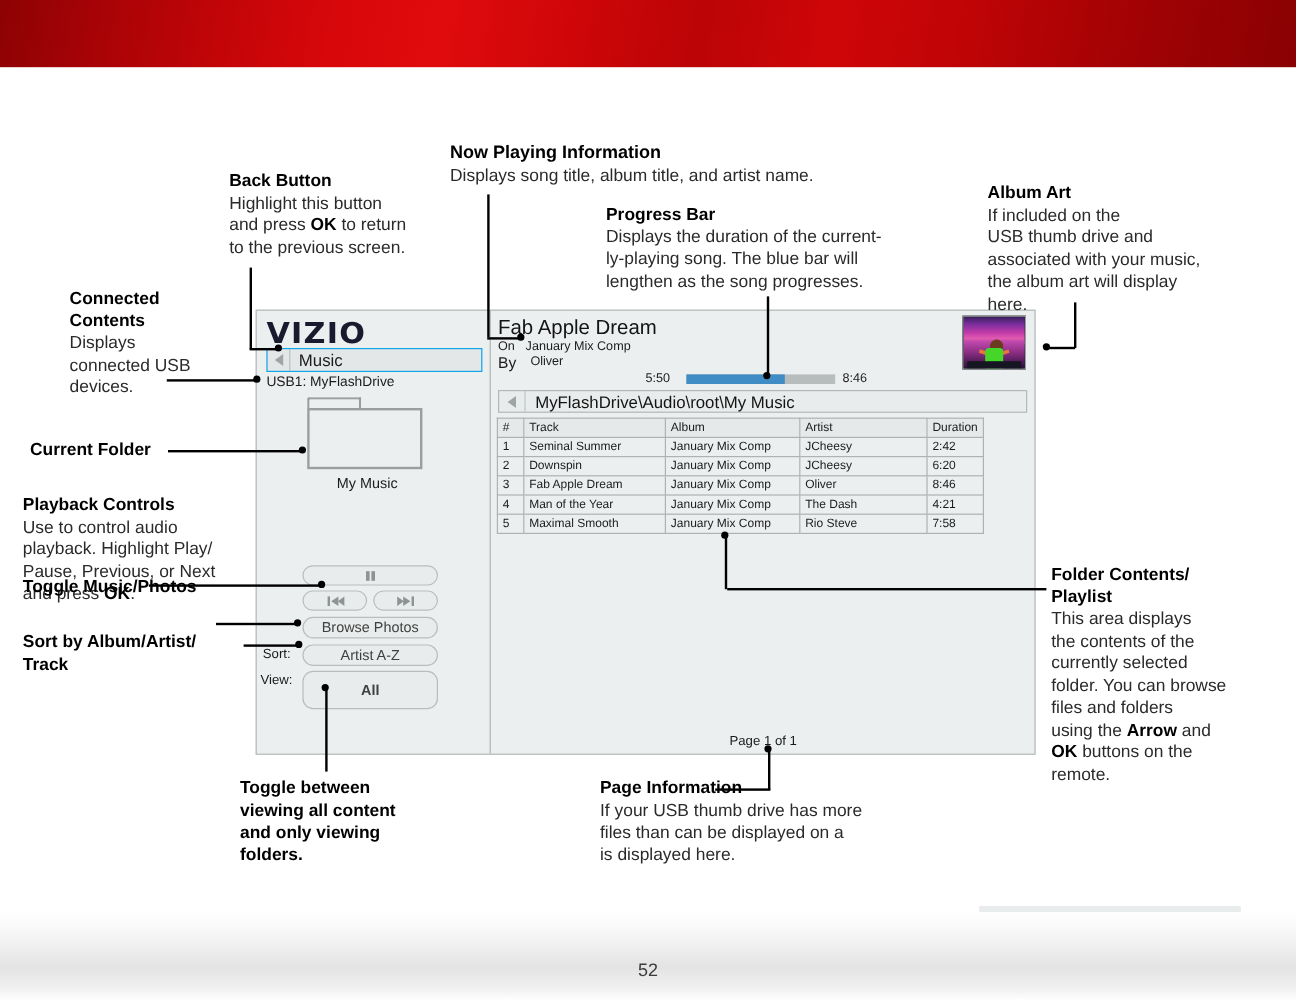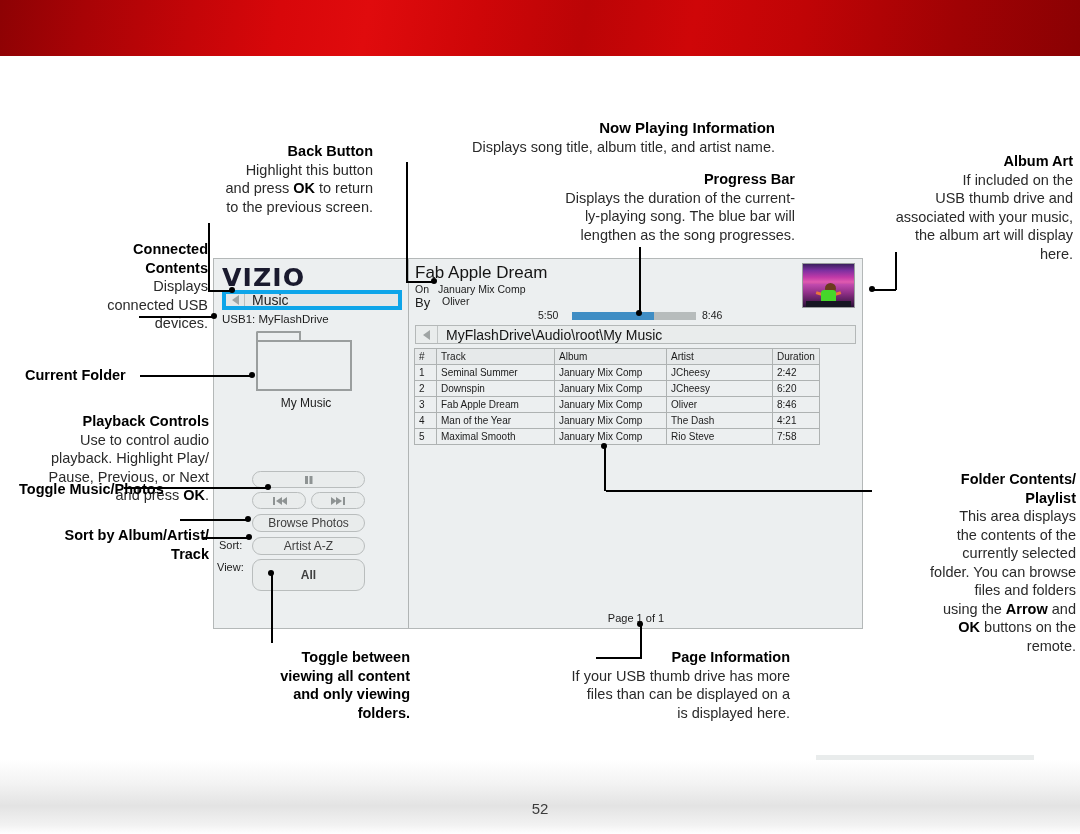--- a/index.html
+++ b/index.html
@@ -54,21 +54,21 @@
   
   #vizio-logo {
     position: absolute; left: 10px; top: 5px;
     font-size: 24px; font-weight: 700; letter-spacing: 1px;
     color: #1a1a2e; font-family: "DejaVu Sans", sans-serif;
     transform: scaleX(1.05);
   }
   
   #back-bar {
     position: absolute; left: 8px; top: 31px; width: 180px; height: 20px;
-    background: #e4e7e8; border: 4px solid #0ea5e9; display: flex; align-items: center;
+    background: #e4e7e8; border: 1px solid #0ea5e9; display: flex; align-items: center;
   }
   #back-button {
     width: 19px; height: 100%; border-right: 1px solid #b9bdbd;
     display: flex; align-items: center; justify-content: center;
   }
   .tri-left {
     width: 0; height: 0; border-top: 5px solid transparent;
     border-bottom: 5px solid transparent; border-right: 7px solid #9fa4a4;
   }
   #back-title { padding-left: 7px; font-size: 14px; color: #1b1b1b; }
@@ -172,21 +172,21 @@
   .c-track { width: 118px; }
   .c-album { width: 112px; }
   .c-artist { width: 106px; }
 
   #page-info {
     position: absolute; left: 0; right: 0; bottom: 4px; text-align: center;
     font-size: 11px; color: #1b1b1b;
   }
 
   
-  .ann { position: absolute; font-size: 14.5px; line-height: 18.5px; color: #2a2a2a; text-align: right; }
+  .ann { position: absolute; font-size: 14.5px; line-height: 18.5px; color: #2a2a2a; }
   .ann b { color: #000; font-weight: bold; }
   .ann .hd { font-weight: bold; color: #000; }
 
   
   .ln { position: absolute; background: #000; }
   .dot { position: absolute; width: 6px; height: 6px; background: #000; border-radius: 50%; }
 
   .l-h { height: 1.6px; }
   .l-v { width: 1.6px; }
 </style>

